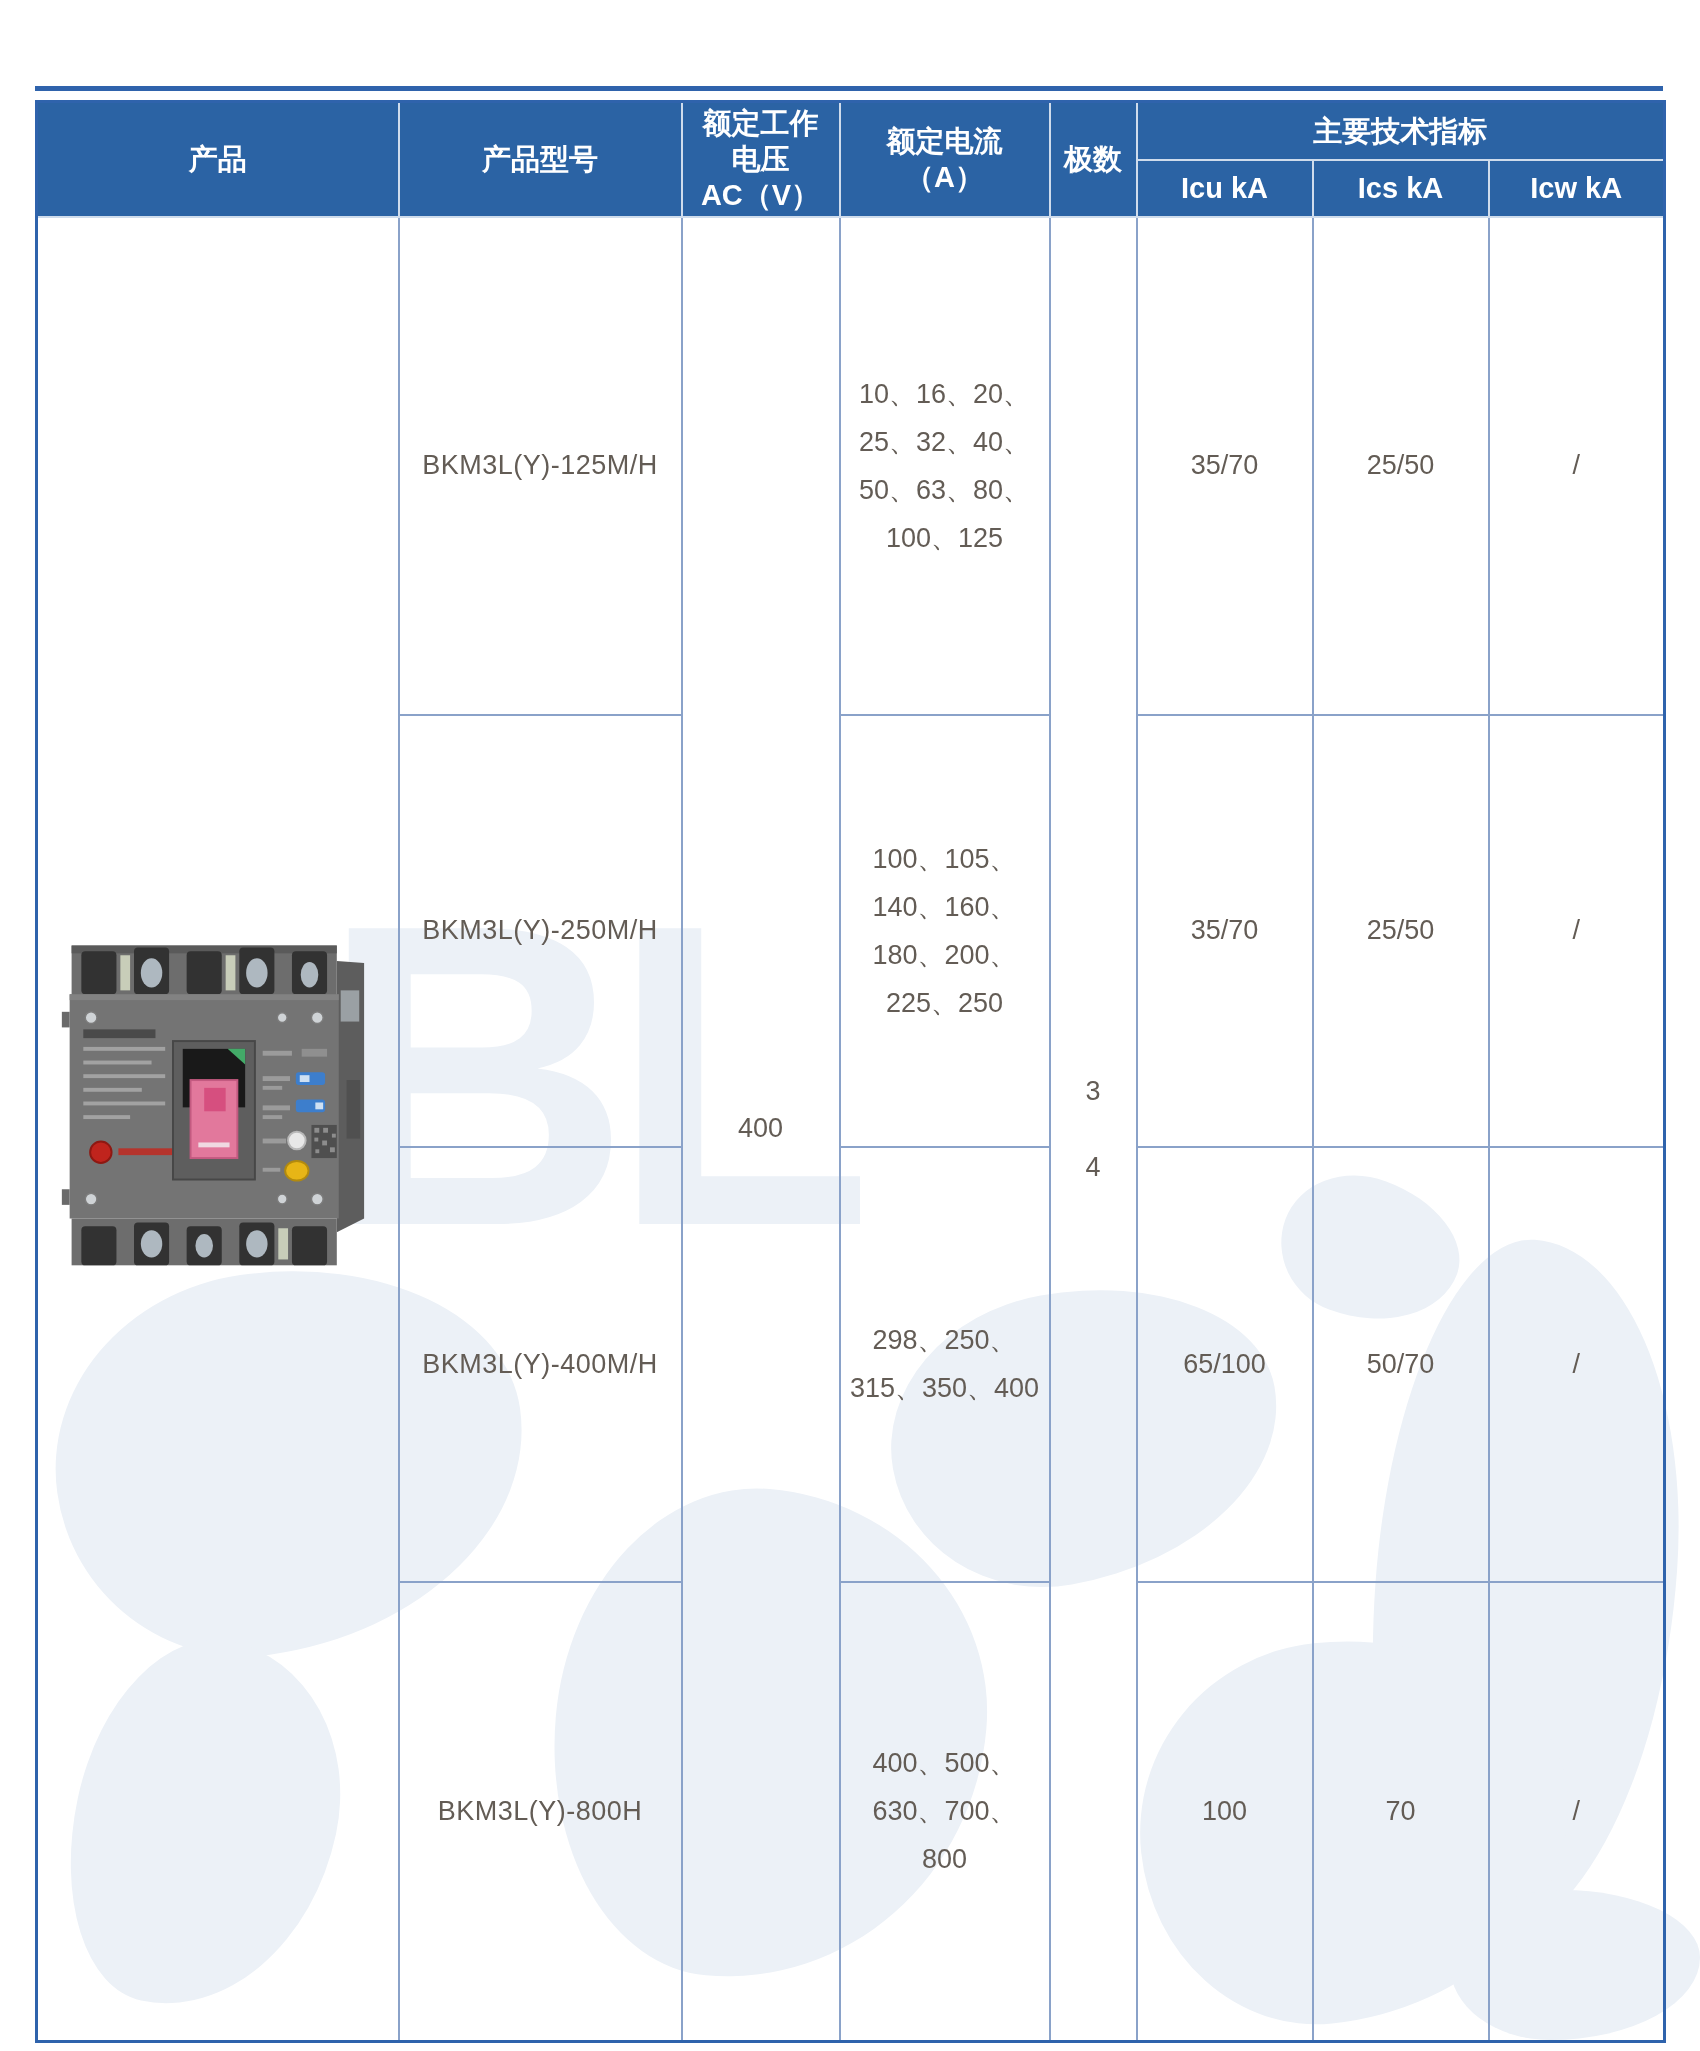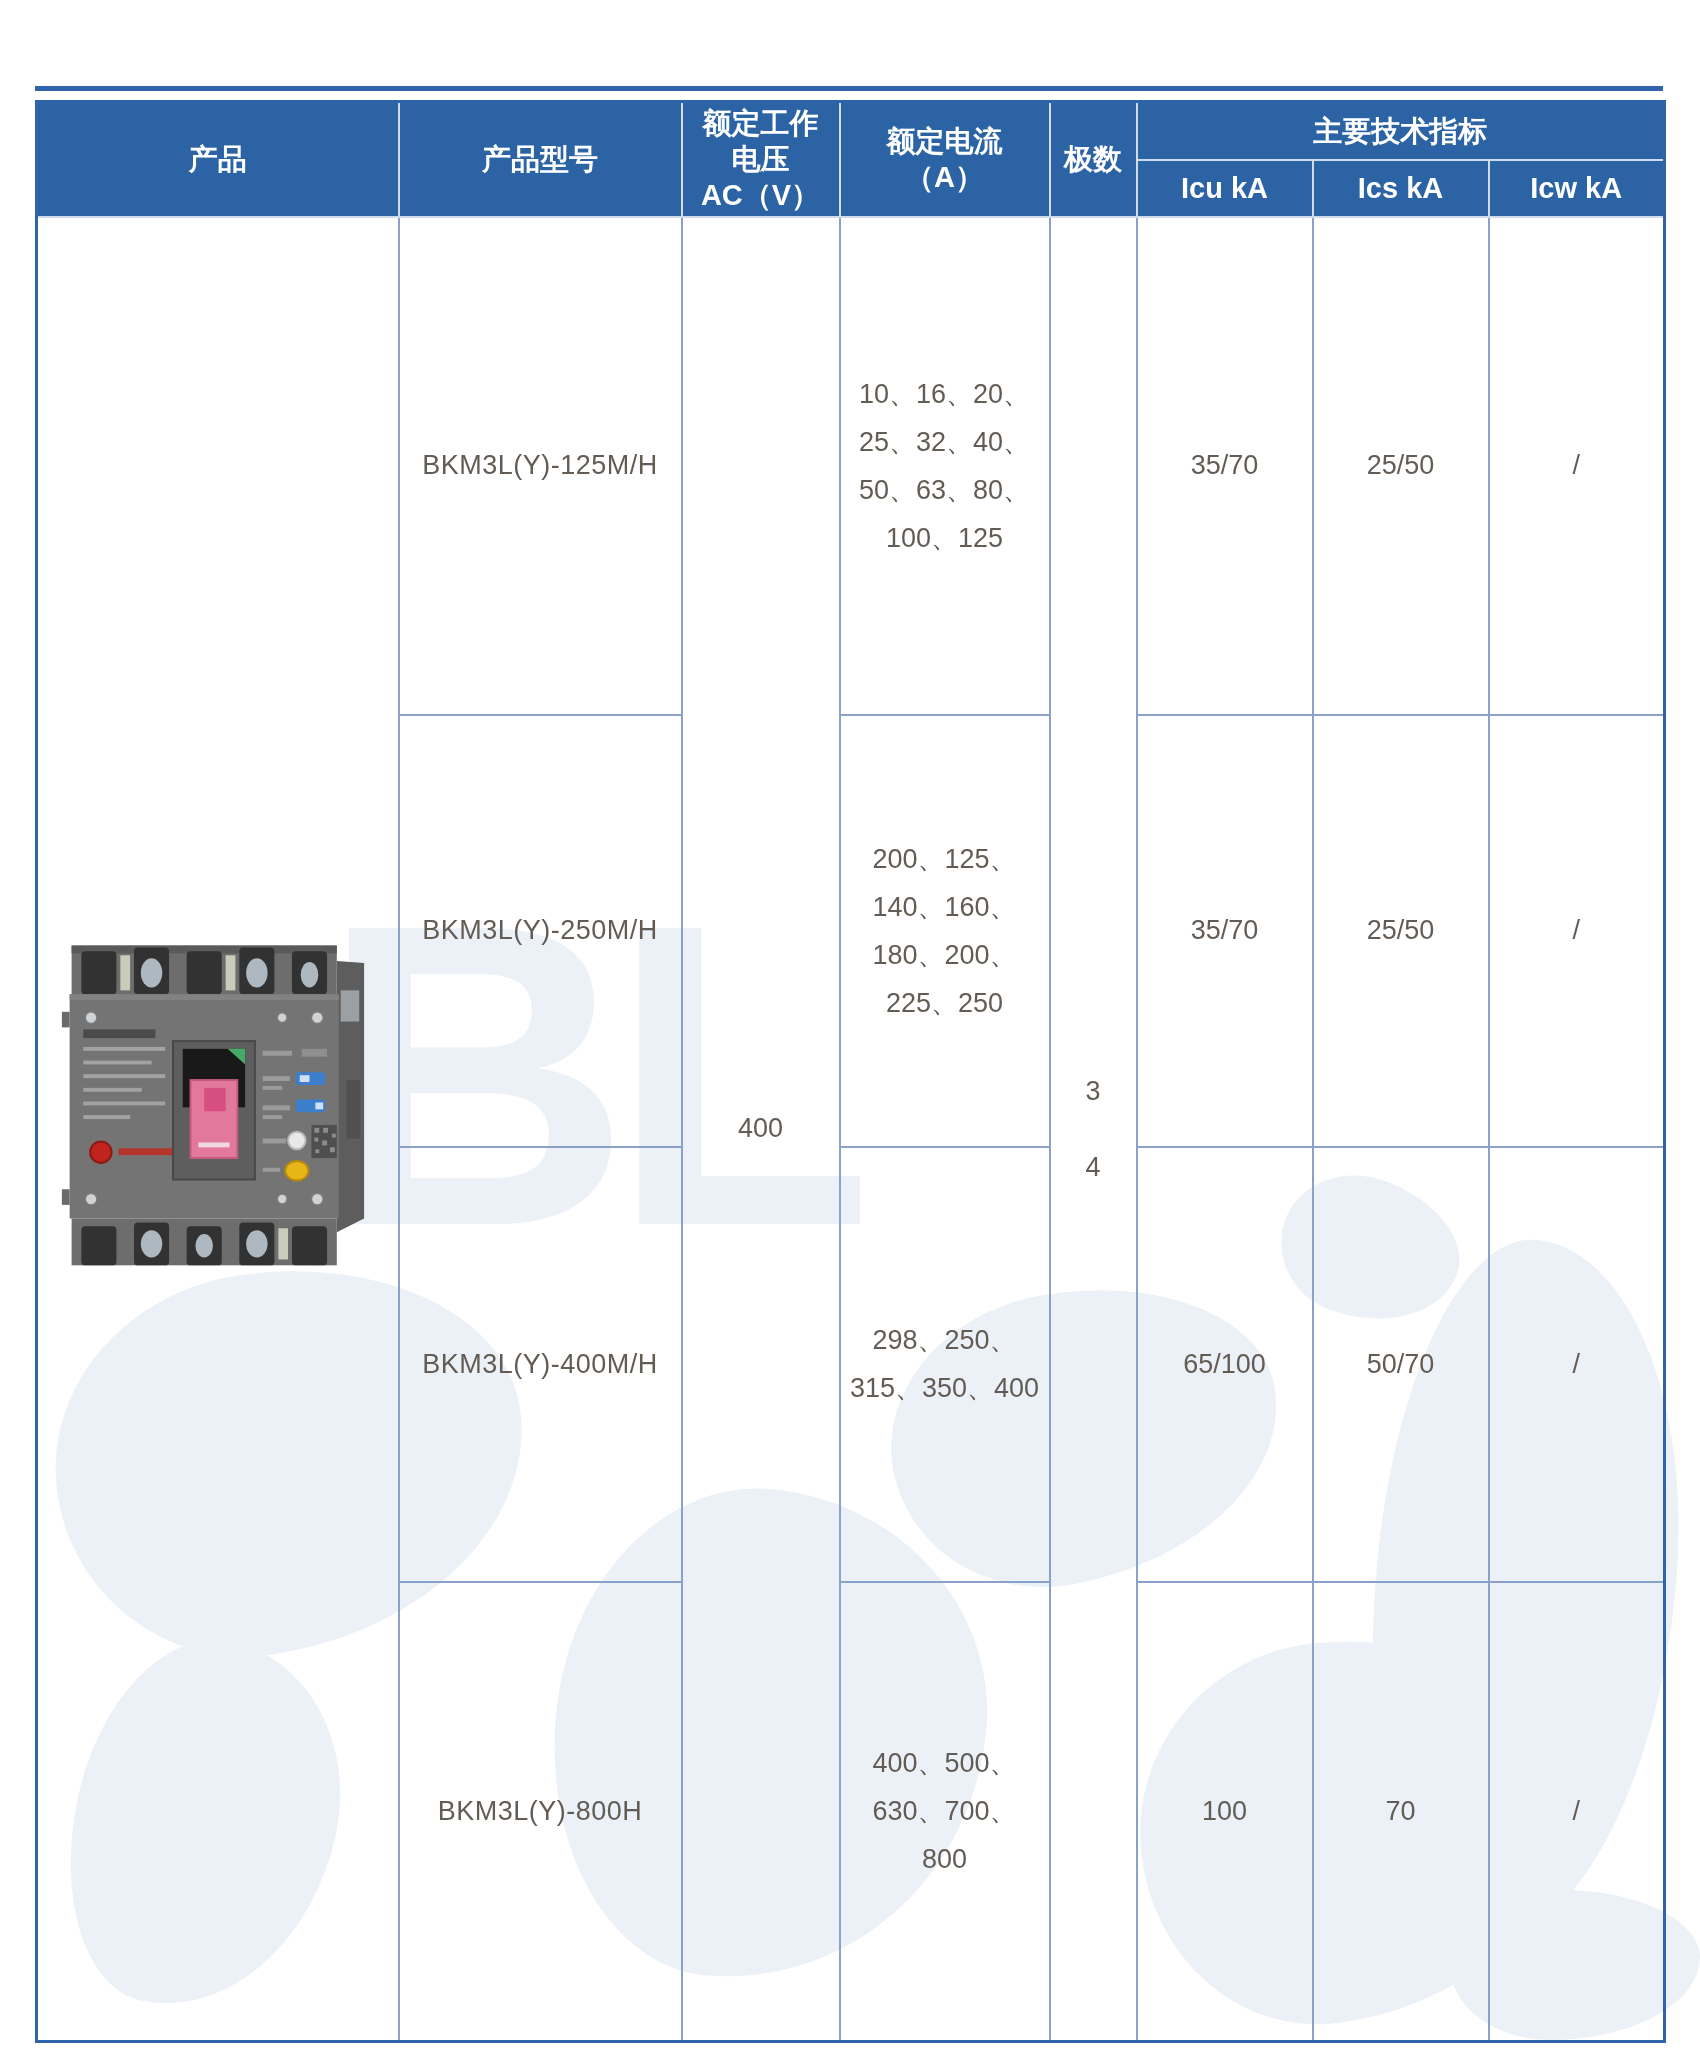--- a/index.html
+++ b/index.html
@@ -232,21 +232,21 @@
           <span class="pl">3</span>
           <span class="pl">4</span>
         </td>
         <td>35/70</td>
         <td>25/50</td>
         <td>/</td>
       </tr>
       <tr class="row2">
         <td class="model-cell">BKM3L(Y)-250M/H</td>
         <td class="current-cell">
-          <span class="cl">200、125、</span>
+          <span class="cl">100、105、</span>
           <span class="cl">140、160、</span>
           <span class="cl">180、200、</span>
           <span class="cl">225、250</span>
         </td>
         <td>35/70</td>
         <td>25/50</td>
         <td>/</td>
       </tr>
       <tr class="row3">
         <td class="model-cell">BKM3L(Y)-400M/H</td>

